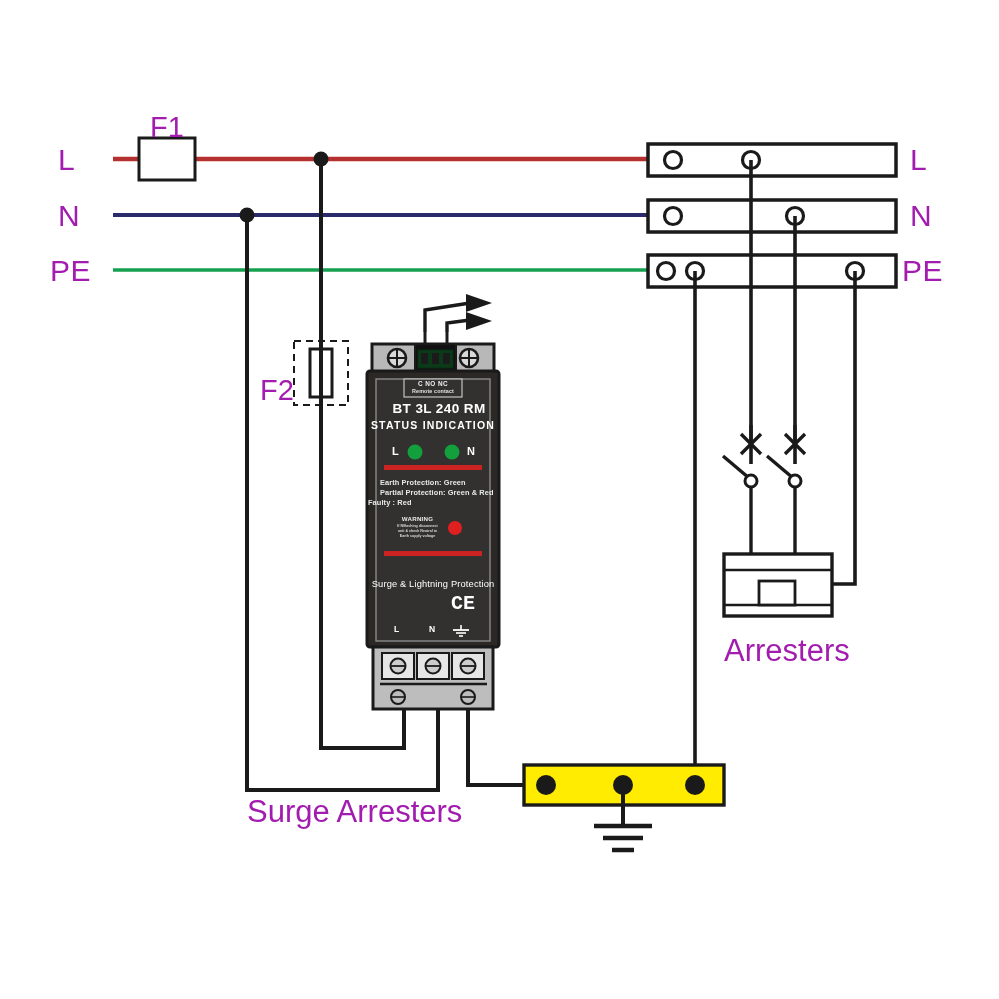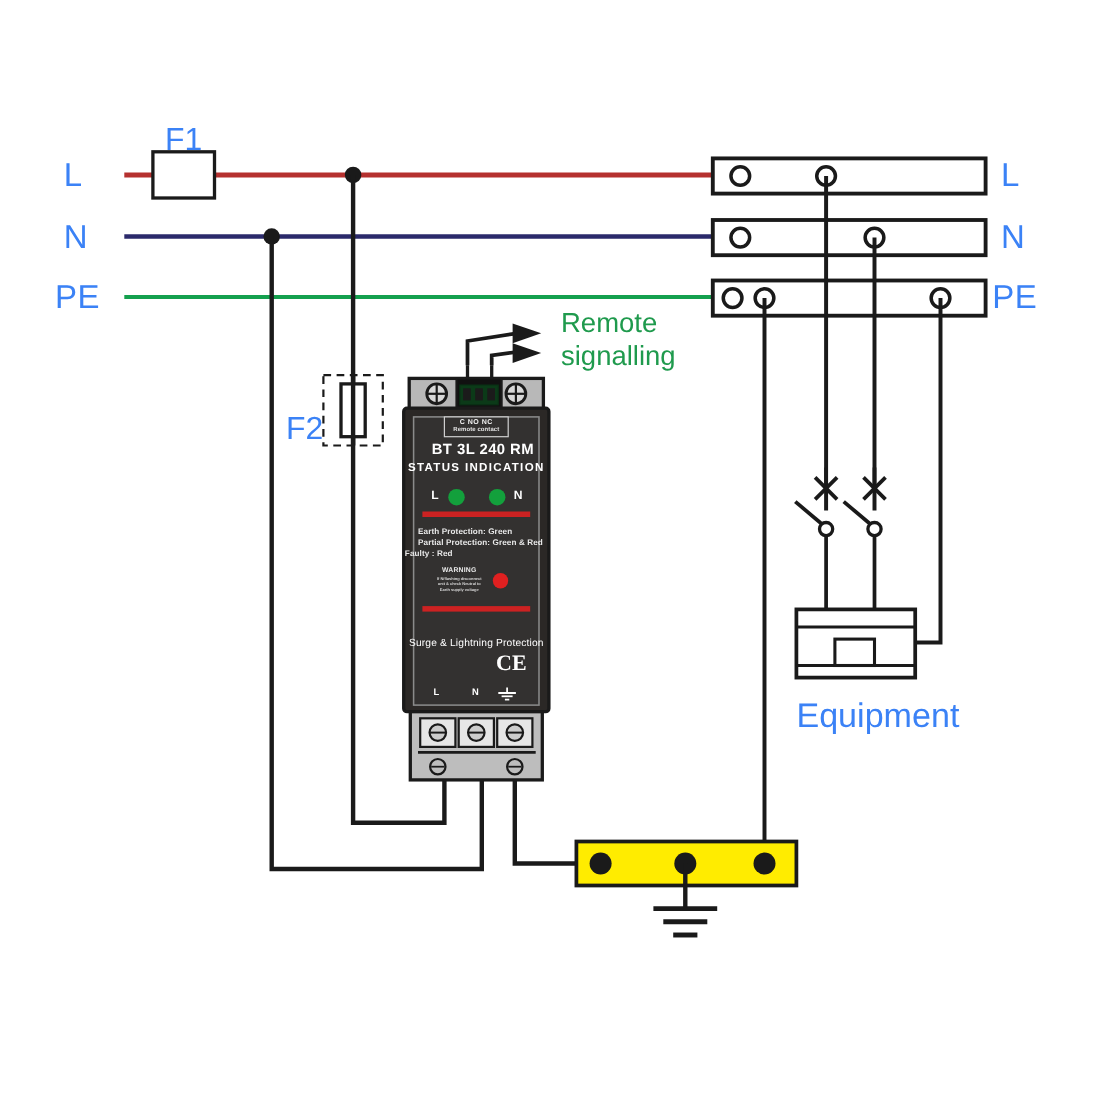--- a/index.html
+++ b/index.html
@@ -1,39 +1,39 @@
 <!DOCTYPE html>
 <html><head>
 <meta charset="utf-8">
 <style>
   html,body{margin:0;padding:0;background:#ffffff;}
   body{width:999px;height:999px;font-family:"Liberation Sans",sans-serif;}
   #stage{position:relative;width:999px;height:999px;overflow:hidden;background:#fff;}
   svg.diagram{position:absolute;left:0;top:0;width:999px;height:999px;}
 
   
-  .lbl{position:absolute;color:#3b82f6;white-space:nowrap;}
+  .lbl{position:absolute;color:#a21caf;white-space:nowrap;}
   .rail-lbl{font-size:30px;letter-spacing:.5px;}
   .fuse-lbl{font-size:29px;}
   .big-lbl{font-size:31px;}
   .remote-lbl{font-size:25px;color:#1f9a4d;line-height:1.18;font-weight:400;}
 
   
   .dev-txt{position:absolute;color:#ffffff;white-space:nowrap;text-align:center;}
   .dev-model{font-size:13.5px;font-weight:bold;letter-spacing:.4px;}
   .dev-status{font-size:10.5px;font-weight:bold;letter-spacing:1.2px;}
   .dev-ln{font-size:11px;font-weight:bold;}
   .dev-info{font-size:7.4px;font-weight:bold;letter-spacing:.1px;color:#e8e8e8;}
   .dev-warn{font-size:6.2px;font-weight:bold;letter-spacing:.2px;color:#eaeaea;}
   .dev-warn-sub{font-size:3.6px;font-weight:bold;line-height:1.32;color:#d8d8d8;text-align:center;}
   .dev-surge{font-size:9.3px;font-weight:normal;letter-spacing:.15px;}
   .dev-term{font-size:8.5px;font-weight:bold;}
   .dev-rc{font-size:6.4px;font-weight:bold;letter-spacing:.45px;color:#f0f0f0;}
   .dev-rc2{font-size:5.4px;font-weight:bold;letter-spacing:.1px;color:#e2e2e2;}
-  .ce{font-size:20px;color:#fff;font-family:Liberation Serif, serif;font-weight:bold;}
+  .ce{font-size:20px;color:#fff;font-family:Liberation Mono, monospace;font-weight:bold;}
 </style>
 </head>
 <body>
 
 <div id="stage">
 
   <svg class="diagram" viewBox="0 0 999 999">
 
     <line x1="113" y1="159" x2="668" y2="159" stroke="#b5312f" stroke-width="4.5"></line>
     <line x1="113" y1="215" x2="668" y2="215" stroke="#2b2a6b" stroke-width="4"></line>
@@ -182,26 +182,23 @@
   <div class="lbl rail-lbl" style="left:58px;top:199px;">N</div>
   <div class="lbl rail-lbl" style="left:50px;top:254px;">PE</div>
 
   <div class="lbl rail-lbl" style="left:910px;top:143px;">L</div>
   <div class="lbl rail-lbl" style="left:910px;top:199px;">N</div>
   <div class="lbl rail-lbl" style="left:902px;top:254px;">PE</div>
 
   <div class="lbl fuse-lbl" style="left:150px;top:111px;">F1</div>
   <div class="lbl fuse-lbl" style="left:260px;top:374px;">F2</div>
 
-  <div class="lbl remote-lbl" style="left:510px;top:280px;">
-    <div>Remote</div>
-    <div>signalling</div>
-  </div>
-
-  <div class="lbl big-lbl" style="left:724px;top:633px;">Equipment</div>
+
+  <div class="lbl big-lbl" style="left:247px;top:794px;">Surge Arresters</div>
+  <div class="lbl big-lbl" style="left:724px;top:633px;">Arresters</div>
 
   <div class="dev-txt dev-rc" style="left:367px;top:380px;width:132px;">C  NO  NC</div>
   <div class="dev-txt dev-rc2" style="left:367px;top:388px;width:132px;">Remote contact</div>
 
   <div class="dev-txt dev-model" style="left:367px;top:401px;width:144px;">BT 3L 240 RM</div>
   <div class="dev-txt dev-status" style="left:367px;top:419px;width:132px;">STATUS INDICATION</div>
 
   <div class="dev-txt dev-ln" style="left:392px;top:445px;">L</div>
   <div class="dev-txt dev-ln" style="left:467px;top:445px;">N</div>
 

